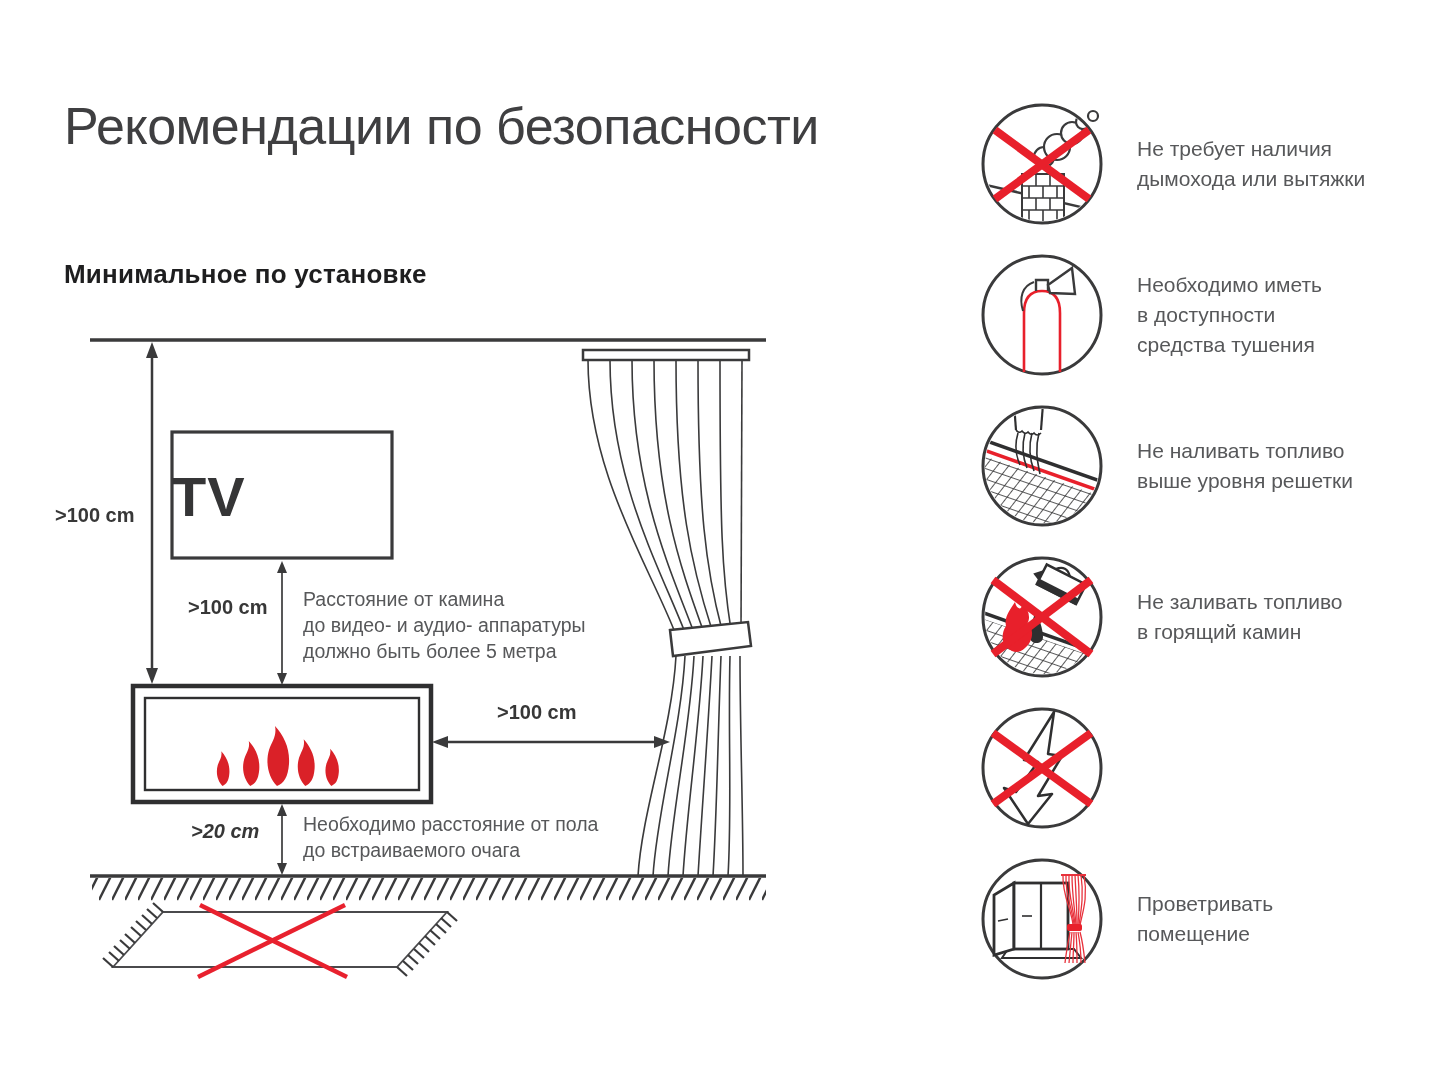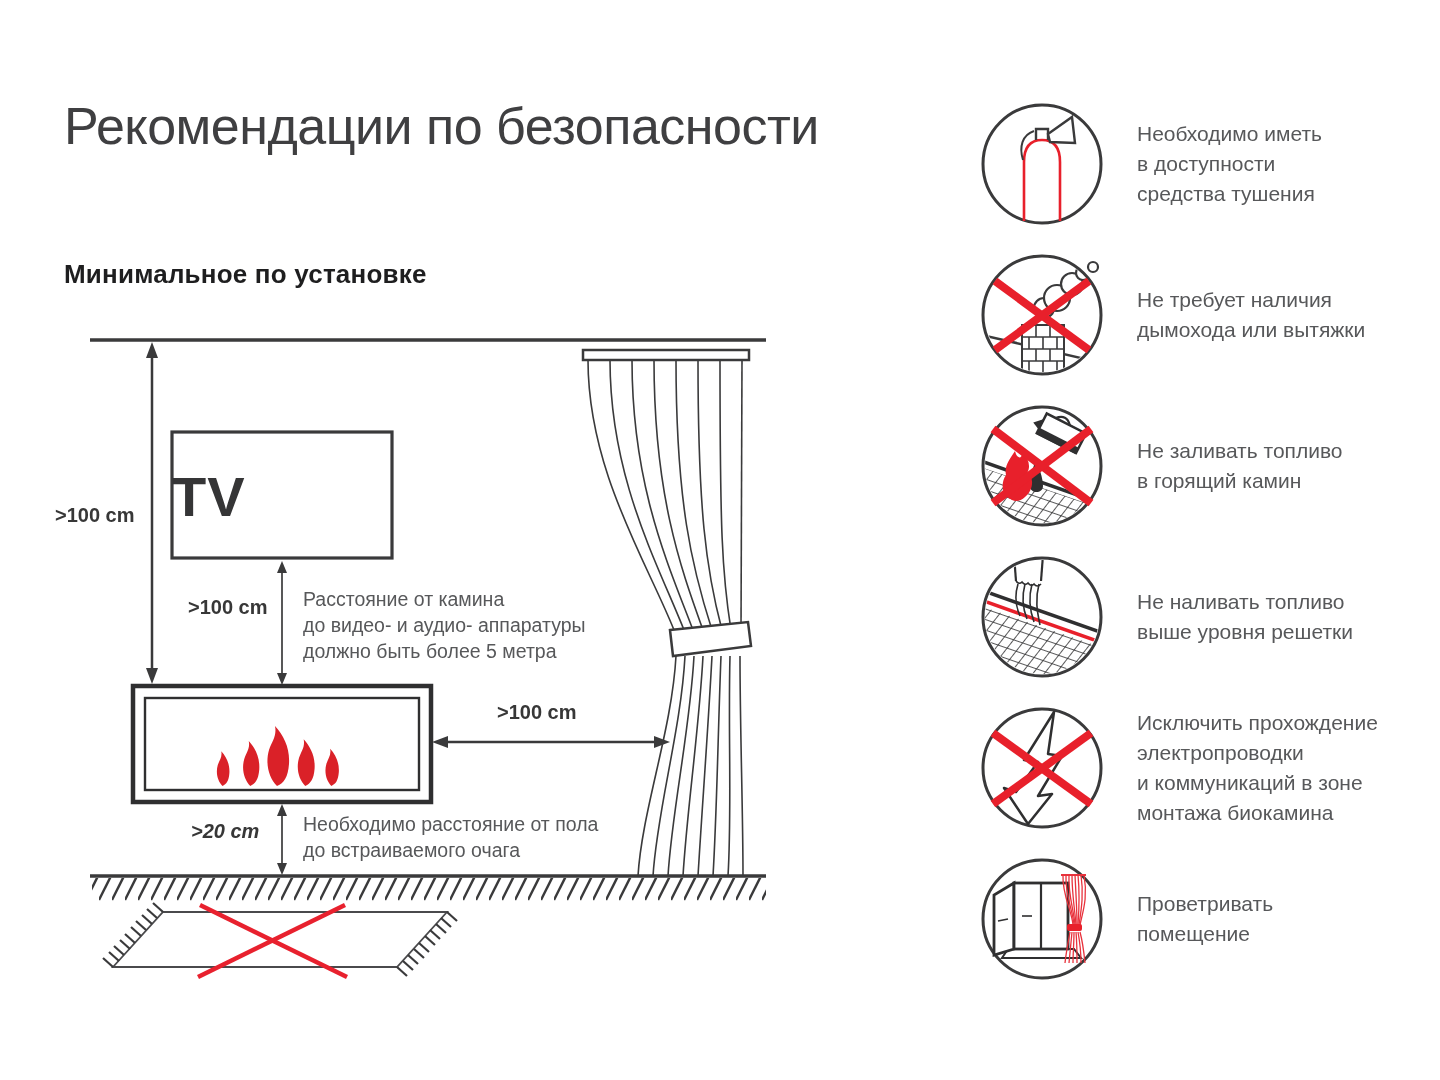--- a/index.html
+++ b/index.html
@@ -172,35 +172,20 @@
   <div class="note" style="left:303px;top:586px;width:320px;">Расстояние от камина
 до видео- и аудио- аппаратуры
 должно быть более 5 метра</div>
   <div class="note" style="left:303px;top:811px;width:340px;">Необходимо расстояние от пола
 до встраиваемого очага</div>
 
   <div class="safety-col">
 
     <div class="safety-row">
       <svg width="128" height="128" viewBox="0 0 128 128">
-        <circle cx="64" cy="64" r="59" fill="#ffffff" stroke="#3a3a3b" stroke-width="3"></circle>
-        <path d="M46,121 L46,62 Q46,40 64,40 Q82,40 82,62 L82,121" fill="none" stroke="#e8202b" stroke-width="2.6"></path>
-        <g stroke="#3a3a3b" stroke-width="2.4" fill="#ffffff">
-          <path d="M58,40 L58,29 L70,29 L70,40" fill="none"></path>
-          <polygon points="70,34 94,17 97,43 72,42"></polygon>
-          <path d="M56,31 C44,35 41,47 45,60" fill="none" stroke-width="2"></path>
-        </g>
-      </svg>
-      <div class="safety-text">Необходимо иметь
-в доступности
-средства тушения</div>
-    </div>
-
-    <div class="safety-row">
-      <svg width="128" height="128" viewBox="0 0 128 128">
         <defs>
             <clipPath id="c1">
               <circle cx="64" cy="64" r="57"></circle>
             </clipPath>
           </defs>
         <circle cx="64" cy="64" r="59" fill="#ffffff" stroke="#3a3a3b" stroke-width="3"></circle>
         <g clip-path="url(#c1)">
           <line x1="4" y1="84" x2="124" y2="112" stroke="#3a3a3b" stroke-width="2.5"></line>
           <g stroke="#3a3a3b" stroke-width="2" fill="#ffffff">
             <rect x="44" y="74" width="42" height="50"></rect>
@@ -232,46 +217,31 @@
           <line x1="17" y1="30" x2="111" y2="99"></line>
           <line x1="111" y1="30" x2="17" y2="99"></line>
         </g>
       </svg>
       <div class="safety-text">Не требует наличия
 дымохода или вытяжки</div>
     </div>
 
     <div class="safety-row">
       <svg width="128" height="128" viewBox="0 0 128 128">
-        <defs>
-            <clipPath id="c4">
-              <circle cx="64" cy="64" r="57"></circle>
-            </clipPath>
-          </defs>
-        <circle cx="64" cy="64" r="59" fill="#ffffff" stroke="#3a3a3b" stroke-width="3"></circle>
-        <g clip-path="url(#c4)">
-          <polygon points="0,64 128,108 128,128 0,128" fill="url(#hatchA)"></polygon>
-          <polygon points="0,64 128,108 128,128 0,128" fill="url(#hatchB)"></polygon>
-          <line x1="0" y1="58" x2="128" y2="103" stroke="#2f2f30" stroke-width="3.6"></line>
-          <g transform="rotate(27 82 34)">
-            <rect x="60" y="20" width="44" height="22" fill="#ffffff" stroke="#2f2f30" stroke-width="2.5"></rect>
-            <rect x="60" y="36" width="44" height="7" fill="#2f2f30" stroke="none"></rect>
-            <polygon points="60,26 52,34 60,38" fill="#2f2f30"></polygon>
-            <path d="M70,20 q8,-9 16,0" fill="none" stroke="#2f2f30" stroke-width="2.2"></path>
-          </g>
-          <path d="M58,56 C61,67 65,75 65,84 C65,92 52,92 52,84 C52,75 55,67 58,56 Z" fill="#2f2f30"></path>
-          <path d="M34,98 C24,94 22,82 28,73 C26,64 32,57 37,49 C39,58 45,57 44,49 C51,57 53,65 49,71 C57,75 55,89 47,95 C43,99 38,100 34,98 Z" fill="#e8202b"></path>
-        </g>
-        <g stroke="#e8202b" stroke-width="8">
-          <line x1="15" y1="27" x2="113" y2="101"></line>
-          <line x1="113" y1="27" x2="15" y2="101"></line>
-        </g>
-      </svg>
-      <div class="safety-text">Не заливать топливо
-в горящий камин</div>
+        <circle cx="64" cy="64" r="59" fill="#ffffff" stroke="#3a3a3b" stroke-width="3"></circle>
+        <path d="M46,121 L46,62 Q46,40 64,40 Q82,40 82,62 L82,121" fill="none" stroke="#e8202b" stroke-width="2.6"></path>
+        <g stroke="#3a3a3b" stroke-width="2.4" fill="#ffffff">
+          <path d="M58,40 L58,29 L70,29 L70,40" fill="none"></path>
+          <polygon points="70,34 94,17 97,43 72,42"></polygon>
+          <path d="M56,31 C44,35 41,47 45,60" fill="none" stroke-width="2"></path>
+        </g>
+      </svg>
+      <div class="safety-text">Необходимо иметь
+в доступности
+средства тушения</div>
     </div>
 
     <div class="safety-row">
       <svg width="128" height="128" viewBox="0 0 128 128">
         <defs>
           <clipPath id="c3">
               <circle cx="64" cy="64" r="57"></circle>
             </clipPath>
           <pattern id="hatchA" patternUnits="userSpaceOnUse" width="10" height="10" patternTransform="rotate(19)">
             <line x1="0" y1="0" x2="10" y2="0" stroke="#2f2f30" stroke-width="1.6"></line>
@@ -296,31 +266,57 @@
             <path d="M61,31 C57,46 59,58 62,72" stroke-width="1.6"></path>
           </g>
         </g>
       </svg>
       <div class="safety-text">Не наливать топливо
 выше уровня решетки</div>
     </div>
 
     <div class="safety-row">
       <svg width="128" height="128" viewBox="0 0 128 128">
+        <defs>
+            <clipPath id="c4">
+              <circle cx="64" cy="64" r="57"></circle>
+            </clipPath>
+          </defs>
+        <circle cx="64" cy="64" r="59" fill="#ffffff" stroke="#3a3a3b" stroke-width="3"></circle>
+        <g clip-path="url(#c4)">
+          <polygon points="0,64 128,108 128,128 0,128" fill="url(#hatchA)"></polygon>
+          <polygon points="0,64 128,108 128,128 0,128" fill="url(#hatchB)"></polygon>
+          <line x1="0" y1="58" x2="128" y2="103" stroke="#2f2f30" stroke-width="3.6"></line>
+          <g transform="rotate(27 82 34)">
+            <rect x="60" y="20" width="44" height="22" fill="#ffffff" stroke="#2f2f30" stroke-width="2.5"></rect>
+            <rect x="60" y="36" width="44" height="7" fill="#2f2f30" stroke="none"></rect>
+            <polygon points="60,26 52,34 60,38" fill="#2f2f30"></polygon>
+            <path d="M70,20 q8,-9 16,0" fill="none" stroke="#2f2f30" stroke-width="2.2"></path>
+          </g>
+          <path d="M58,56 C61,67 65,75 65,84 C65,92 52,92 52,84 C52,75 55,67 58,56 Z" fill="#2f2f30"></path>
+          <path d="M34,98 C24,94 22,82 28,73 C26,64 32,57 37,49 C39,58 45,57 44,49 C51,57 53,65 49,71 C57,75 55,89 47,95 C43,99 38,100 34,98 Z" fill="#e8202b"></path>
+        </g>
+        <g stroke="#e8202b" stroke-width="8">
+          <line x1="15" y1="27" x2="113" y2="101"></line>
+          <line x1="113" y1="27" x2="15" y2="101"></line>
+        </g>
+      </svg>
+      <div class="safety-text">Не заливать топливо
+в горящий камин</div>
+    </div>
+
+    <div class="safety-row">
+      <svg width="128" height="128" viewBox="0 0 128 128">
         <circle cx="64" cy="64" r="59" fill="#ffffff" stroke="#3a3a3b" stroke-width="3"></circle>
         <path d="M76,8 L46,56 L60,58 L38,88 L26,84 L50,120 L74,90 L60,92 L84,52 L70,50 Z" fill="#ffffff" stroke="#2f2f30" stroke-width="2.5" stroke-linejoin="round"></path>
         <g stroke="#e8202b" stroke-width="8">
           <line x1="15" y1="29" x2="113" y2="100"></line>
           <line x1="113" y1="29" x2="15" y2="100"></line>
         </g>
       </svg>
-      <div class="safety-text">Исключить прохождение
-электропроводки
-и коммуникаций в зоне
-монтажа биокамина</div>
     </div>
 
     <div class="safety-row">
       <svg width="128" height="128" viewBox="0 0 128 128">
         <circle cx="64" cy="64" r="59" fill="#ffffff" stroke="#3a3a3b" stroke-width="3"></circle>
         <polygon points="30,94 96,94 103,103 24,103" fill="#ffffff" stroke="#2f2f30" stroke-width="2"></polygon>
         <polygon points="36,28 16,40 16,100 36,94" fill="#ffffff" stroke="#2f2f30" stroke-width="2.8"></polygon>
         <line x1="20" y1="66" x2="30" y2="64" stroke="#2f2f30" stroke-width="1.6"></line>
         <rect x="36" y="28" width="54" height="66" fill="#ffffff" stroke="#2f2f30" stroke-width="2.8"></rect>
         <line x1="63" y1="28" x2="63" y2="94" stroke="#2f2f30" stroke-width="2.2"></line>

